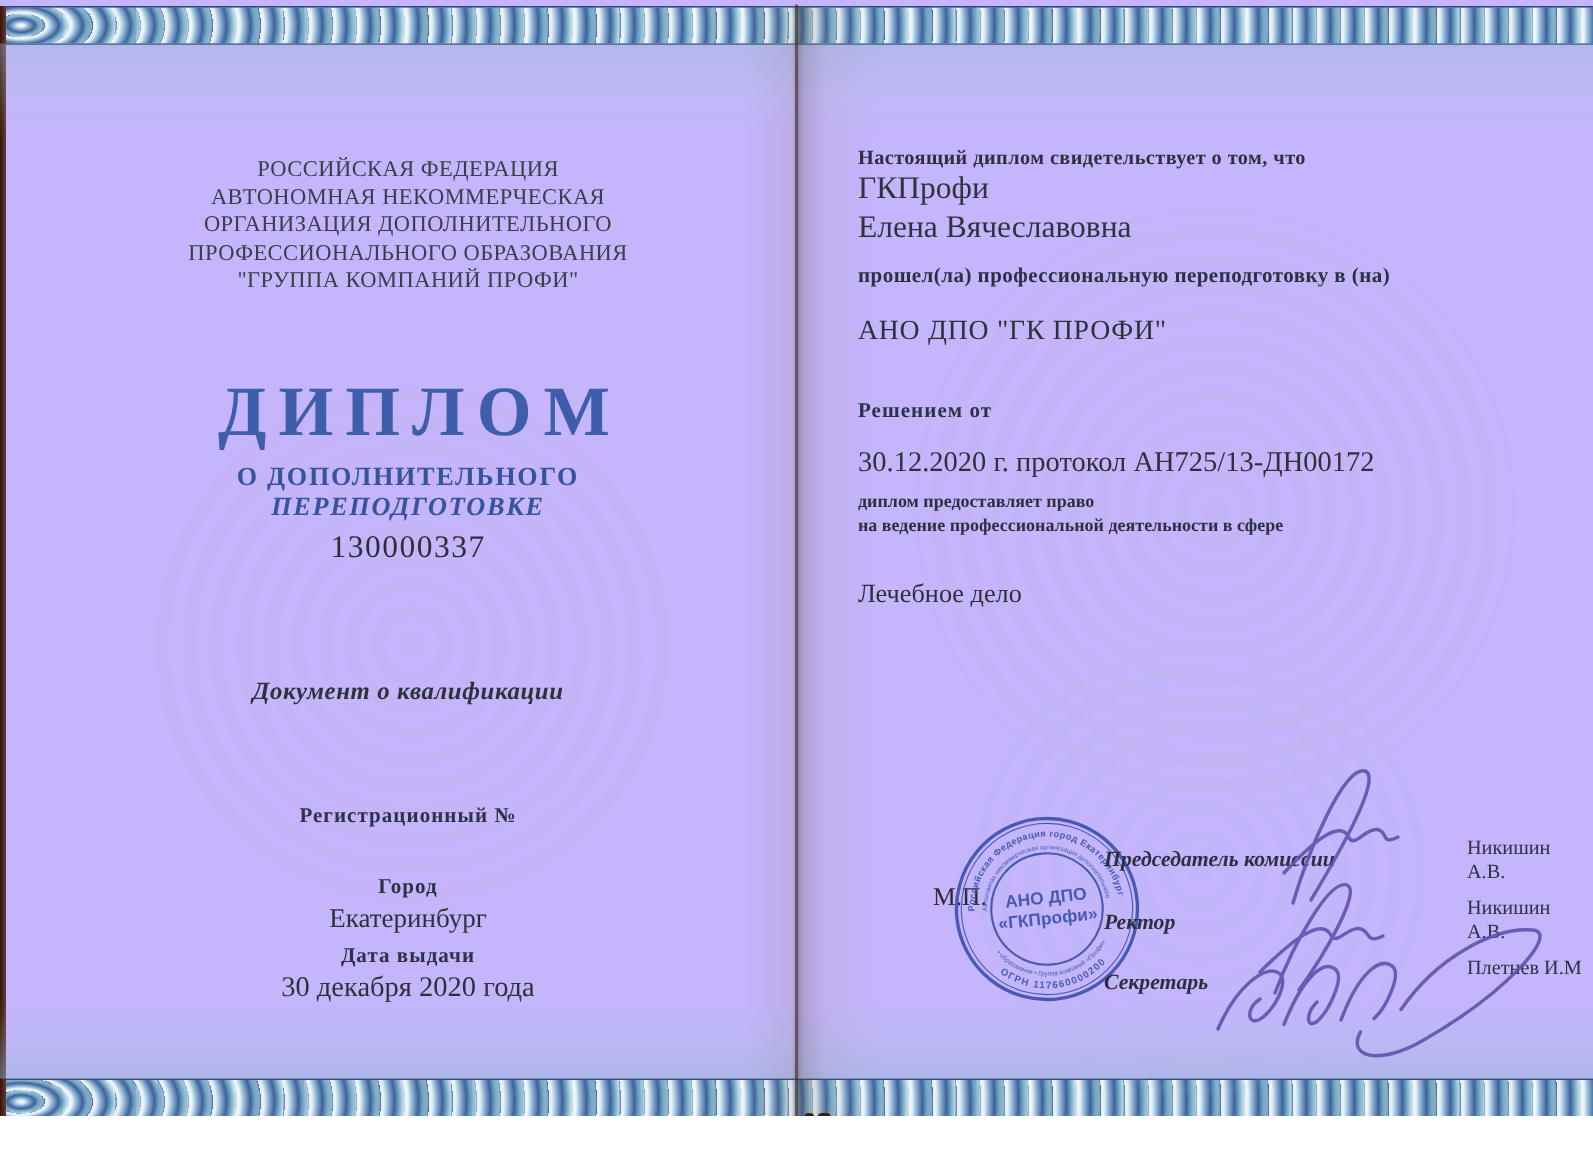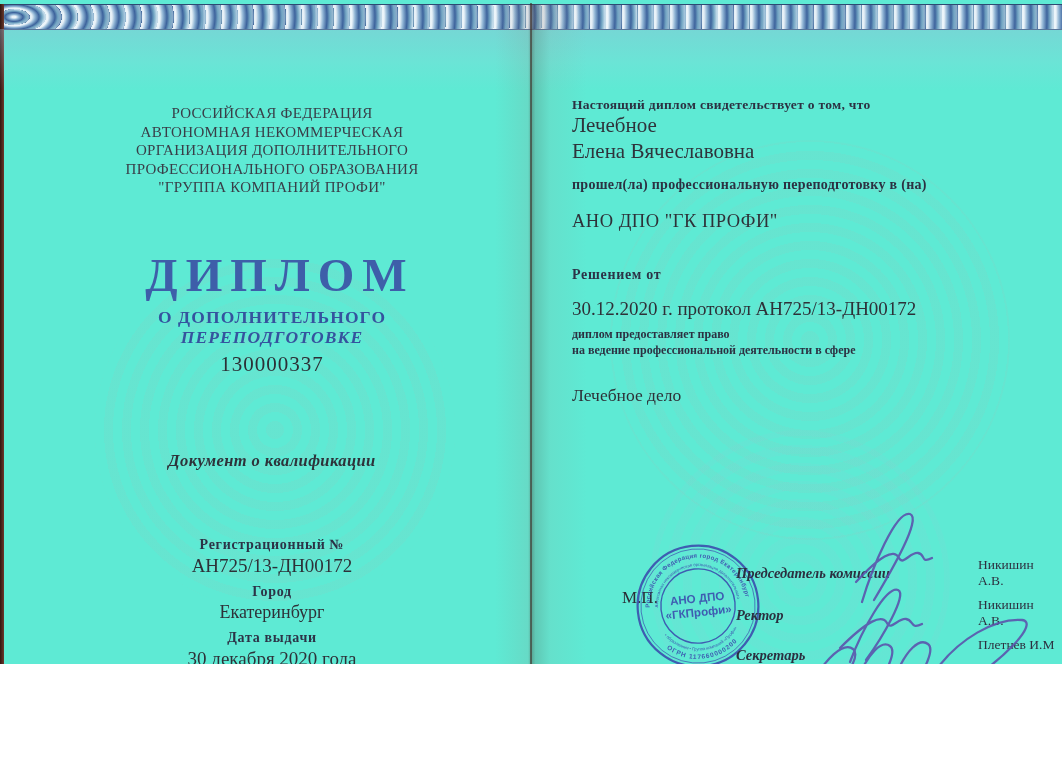--- a/index.html
+++ b/index.html
@@ -1,18 +1,18 @@
 <!DOCTYPE html>
 <html><head>
 <meta charset="utf-8">
 <style>
   html,body{margin:0;padding:0;background:#ffffff;}
   .book{
-    position:relative;width:1062px;height:664px;overflow:hidden;
-    background:#5eead4;
+    position:relative;width:1062px;height:744px;overflow:hidden;
+    background:#c4b5fd;
     font-family:"Liberation Serif","DejaVu Serif",serif;
   }
   
   .band{position:absolute;left:0;width:100%;
     background:
       repeating-radial-gradient(ellipse 26px 13px at 14px 50%, rgba(238,246,251,.95) 0 2px, #8fb4d4 5px, #3d639c 9px, #74a7c4 12px, rgba(200,225,240,.55) 15px, transparent 16px),
       repeating-linear-gradient(90deg,#41689b 0 7px,#86abc9 7px 14px,#c2d8e6 14px 21px,#5e88ab 21px 28px);
     border-top:1px solid #2e4a72;border-bottom:1px solid #2e4a72;}
   .band-top{top:4px;height:24px;}
   .band-bottom{top:719px;height:29px;}
@@ -83,28 +83,27 @@
     <div class="org-line">"ГРУППА КОМПАНИЙ ПРОФИ"</div>
   </div>
 
   <div class="lp title" style="top:248px;">ДИПЛОМ</div>
   <div class="lp subtitle" style="top:307px;">О ДОПОЛНИТЕЛЬНОГО</div>
   <div class="lp subtitle" style="top:327px;font-style:italic;">ПЕРЕПОДГОТОВКЕ</div>
   <div class="lp blank-number" style="top:352px;">130000337</div>
   <div class="lp doc-type" style="top:451px;">Документ о квалификации</div>
 
   <div class="lp label" style="top:537px;">Регистрационный №</div>
-  <div class="lp value" style="top:555px;">АН725/13-ДН00172</div>
   <div class="lp label" style="top:584px;">Город</div>
   <div class="lp value" style="top:602px;font-size:18px;">Екатеринбург</div>
   <div class="lp label" style="top:630px;">Дата выдачи</div>
   <div class="lp value" style="top:648px;">30 декабря 2020 года</div>
 
   <div class="rp intro" style="top:97px;">Настоящий диплом свидетельствует о том, что</div>
-  <div class="rp holder" style="top:113px;">Лечебное</div>
+  <div class="rp holder" style="top:113px;">ГКПрофи</div>
   <div class="rp holder" style="top:139px;">Елена Вячеславовна</div>
   <div class="rp intro" style="top:177px;font-size:14px;">прошел(ла) профессиональную переподготовку в (на)</div>
   <div class="rp value" style="top:211px;font-size:18.5px;letter-spacing:.5px;">АНО ДПО "ГК ПРОФИ"</div>
 
   <div class="rp label" style="top:267px;">Решением от</div>
   <div class="rp value" style="top:298px;">30.12.2020 г. протокол АН725/13-ДН00172</div>
   <div class="rp grant" style="top:326px;">диплом предоставляет право</div>
   <div class="rp grant" style="top:342px;">на ведение профессиональной деятельности в сфере</div>
   <div class="rp field" style="top:385px;">Лечебное дело</div>
 

